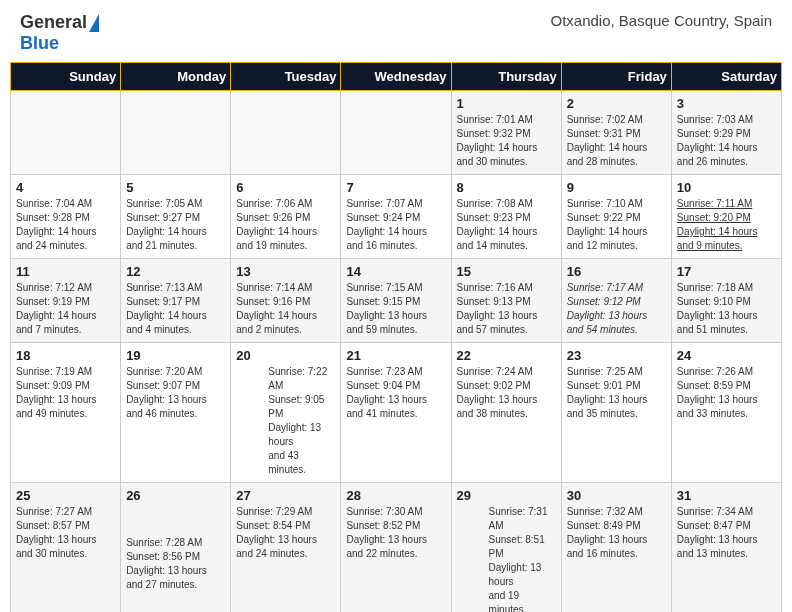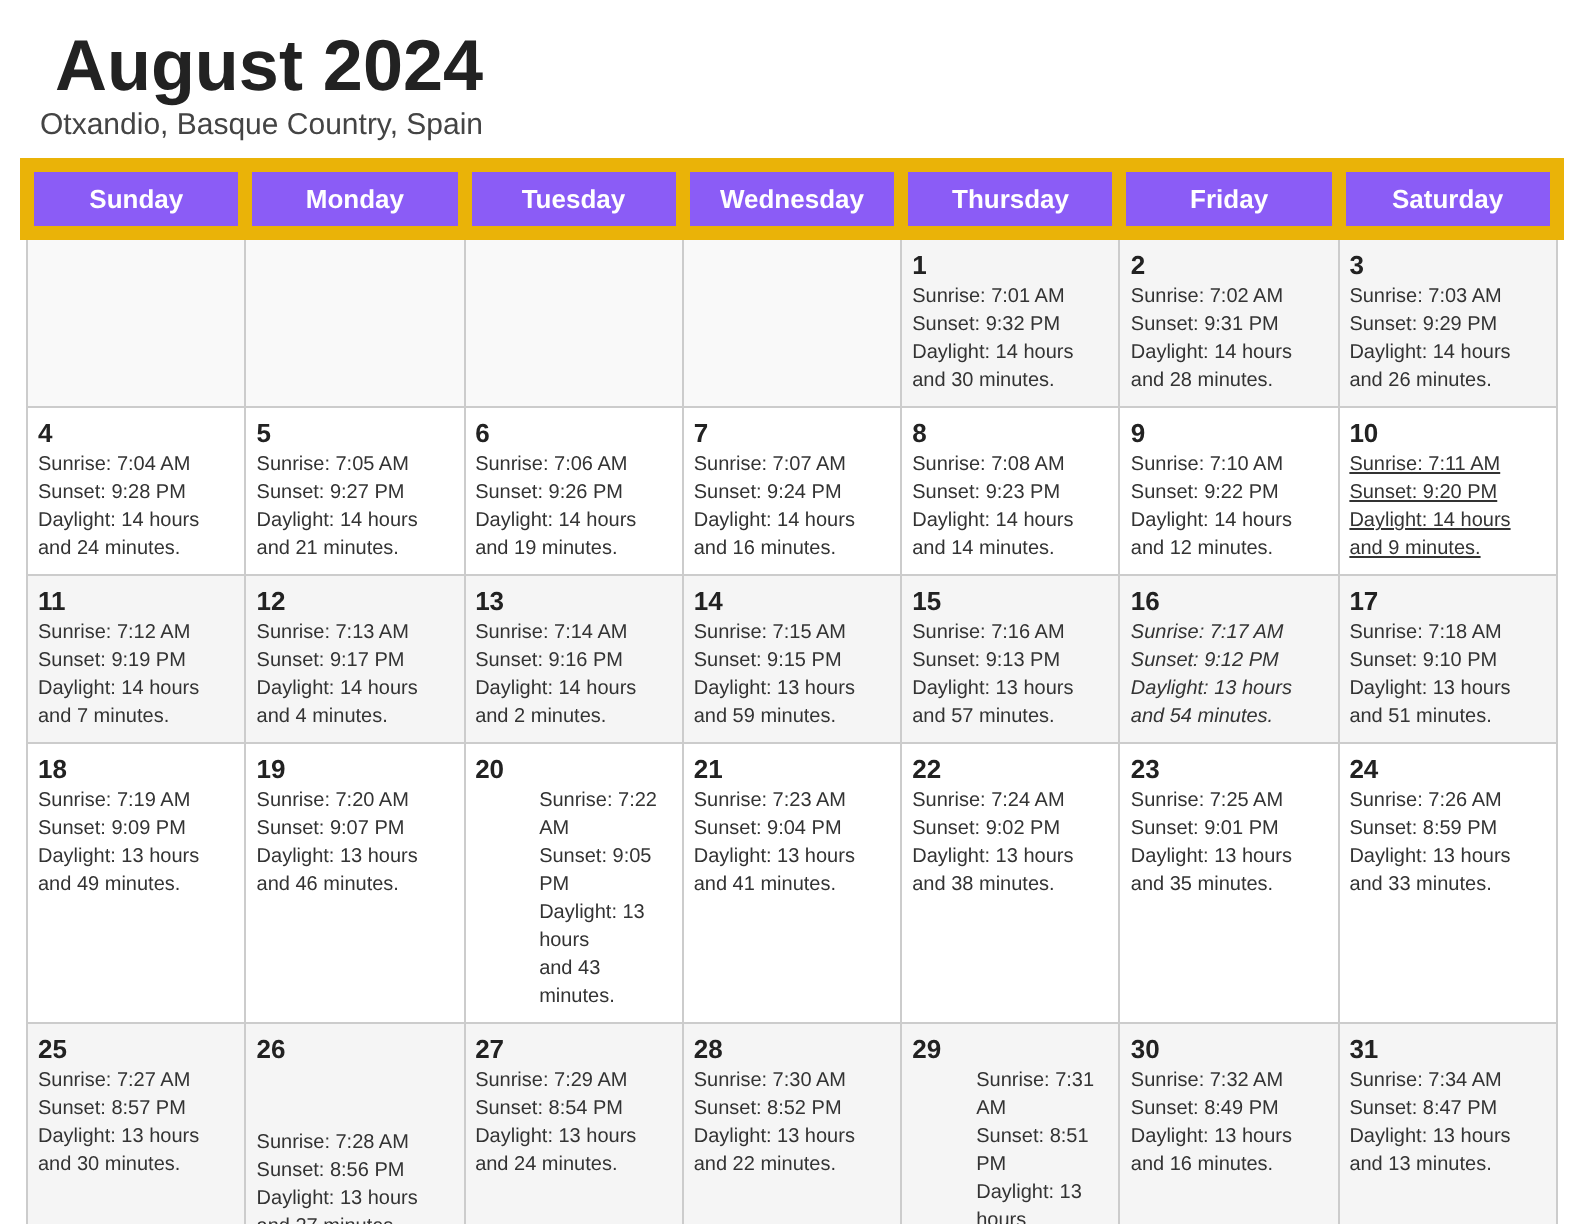--- a/index.html
+++ b/index.html
@@ -55,27 +55,27 @@
     }
     .calendar-container {
       padding: 0 10px 10px 10px;
     }
     table {
       width: 100%;
       border-collapse: collapse;
       table-layout: fixed;
     }
     thead tr th {
-      background-color: #8b5cf6;
+      background-color: #0f172a;
       color: #fff;
       font-size: 13px;
       font-weight: bold;
       padding: 6px 4px;
-      text-align: center;
-      border: 7px solid #eab308;
+      text-align: right;
+      border: 1px solid #eab308;
     }
     tbody tr td {
       vertical-align: top;
       padding: 5px 5px;
       border: 1px solid #ccc;
       font-size: 10.5px;
       color: #333;
       background: #fff;
       height: 80px;
     }
@@ -112,22 +112,28 @@
       width: 14px;
       height: 14px;
       background: #2979c4;
       display: inline-block;
     }
   </style>
 </head>
 <body>
 
 <div class="header">
+  <div class="logo-area">
+    <div class="logo-text">
+      <span class="logo-general">General</span>
+      <div class="logo-triangle"></div>
+    </div>
+    <span class="logo-blue">Blue</span>
+  </div>
   <div class="title-area">
-    <div class="month-title">August 2024</div>
     <div class="subtitle">Otxandio, Basque Country, Spain</div>
   </div>
 </div>
 
 <div class="calendar-container">
   <table>
     <thead>
       <tr>
       <th>Sunday</th>
           <th>Monday</th>

